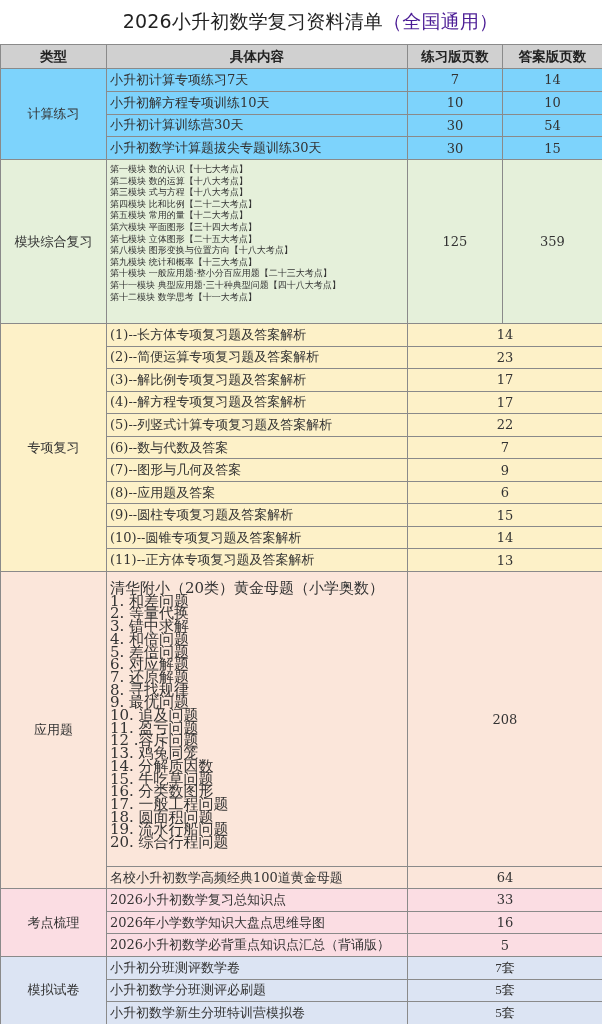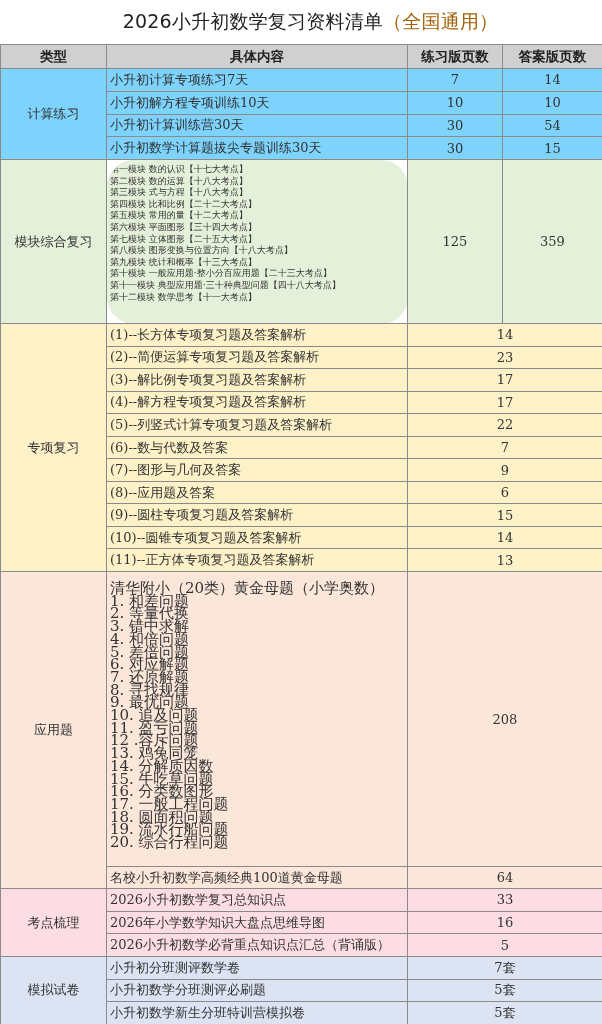--- a/index.html
+++ b/index.html
@@ -4,21 +4,21 @@
 <style>
   * { margin: 0; padding: 0; box-sizing: border-box; }
   html, body { width: 602px; height: 1024px; background: #ffffff; overflow: hidden; }
   body { font-family: "DejaVu Serif", "Liberation Serif", serif; color: #333; position: relative; }
   .title {
     position: absolute; left: 0; top: 0; width: 602px; height: 44px;
     display: flex; align-items: center; justify-content: center;
     font-family: "DejaVu Sans", "Liberation Sans", sans-serif;
     font-size: 19px; color: #222; letter-spacing: 0.2px; padding-left: 19px;
   }
-  .title .red { color: #a16207; }
+  .title .red { color: #4c1d95; }
   table {
     position: absolute; left: 0; top: 44px; width: 602px;
     border-collapse: collapse; table-layout: fixed;
   }
   td, th { border: 1px solid #8a8a8a; font-weight: normal; }
   th {
     background: #d0d0d0; height: 24px; font-size: 13.5px; text-align: center;
     font-family: "DejaVu Serif", "Liberation Serif", serif; color: #222; font-weight: bold;
   }
   td { font-size: 13px; padding: 0 3px; white-space: nowrap; overflow: hidden; }
@@ -26,25 +26,25 @@
   td.num { text-align: center; }
   .c1 { width: 106px; }
   .c2 { width: 301px; }
   .c3 { width: 95px; }
   .c4 { width: 100px; }
   .g-calc td { background: #7dd3fc; }
   .g-mod td { background: #e5f0da; }
   .g-spec td { background: #fdf1c8; }
   .g-word td { background: #fbe6da; }
   .g-kp td { background: #fbdde3; }
-  .g-mock td { background: #dce4f3; }
+  .g-mock td { background: #dce4f3; font-family: Liberation Serif, serif; }
   .r23 td { height: 22.75px; }
   .r22 td { height: 22.55px; }
   .r227 td { height: 22.67px; }
-  .small-list { font-size: 9px; line-height: 11.6px; padding: 4px 3px; vertical-align: top; font-family: "DejaVu Sans", "Liberation Sans", sans-serif; color: #333; border-radius: 27px; }
+  .small-list { font-size: 9px; line-height: 11.6px; padding: 4px 3px; vertical-align: top; font-family: "DejaVu Sans", "Liberation Sans", sans-serif; color: #333; }
   .small-list div { white-space: nowrap; }
   .word-list { font-size: 15px; line-height: 12.7px; padding: 10px 3px 4px 3px; vertical-align: top; font-family: "DejaVu Serif", "Liberation Serif", serif; color: #333; }
   .word-list div { white-space: nowrap; }
 </style>
 </head>
 <body>
 
 <div class="title">
   <span>2026小升初数学复习资料清单</span>
     <span class="red">（全国通用）</span>

